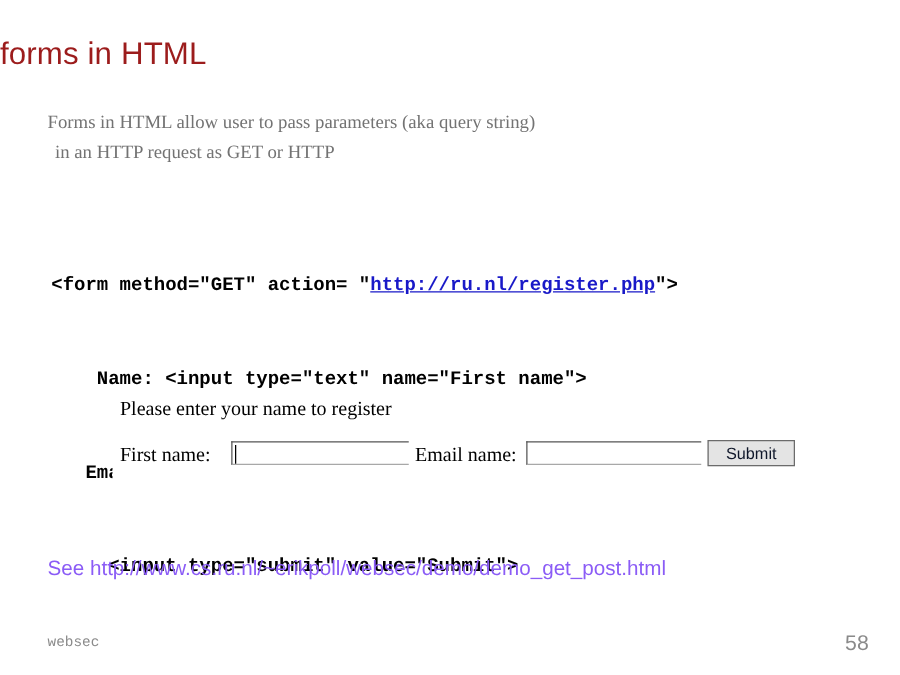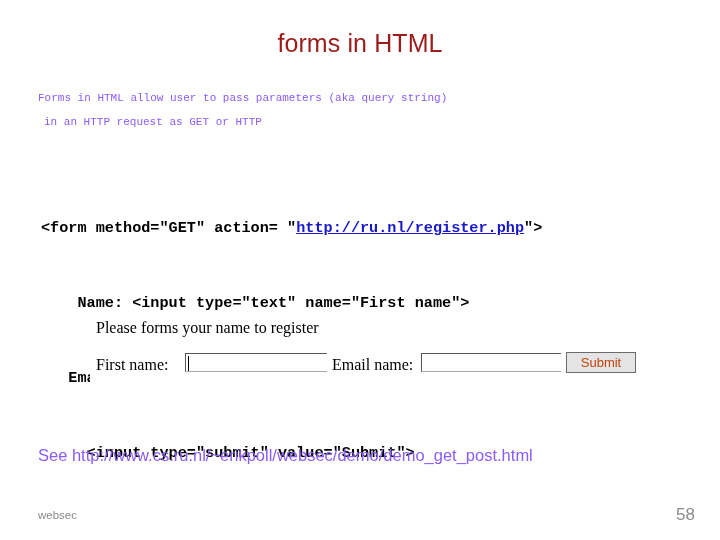--- a/index.html
+++ b/index.html
@@ -22,40 +22,39 @@
     height: 540px;
     background: #ffffff;
   }
 
   
   .slide-title {
     position: absolute;
     top: 28px;
     left: 0;
     width: 720px;
-    text-align: center;
     font-size: 25px;
     line-height: 30px;
     color: #9c1c1c;
     font-family: "Liberation Sans", sans-serif;
     font-weight: 400;
     letter-spacing: 0.1px;
     white-space: nowrap;
   }
 
   
   .intro {
     position: absolute;
     top: 86px;
     left: 38px;
     width: 648px;
-    font-size: 11px;
+    font-size: 15px;
     line-height: 24px;
-    color: #8b5cf6;
-    font-family: Liberation Mono, monospace;
+    color: #737373;
+    font-family: Liberation Serif, serif;
   }
   .intro .line2 {
     display: block;
     padding-left: 6px;
   }
 
   
   .code-block {
     position: absolute;
     top: 166px;
@@ -142,21 +141,21 @@
     left: 470px;
     width: 70px;
     height: 21px;
     background: #e4e4e4;
     border: 1px solid #6b6b6b;
     box-sizing: border-box;
     font-family: "Liberation Sans", sans-serif;
     font-size: 13px;
     line-height: 19px;
     text-align: center;
-    color: #c2410c;
+    color: #0f172a;
   }
 
   
   .see-line {
     position: absolute;
     top: 443px;
     left: 38px;
     font-size: 16.5px;
     line-height: 24px;
     color: #8b5cf6;
@@ -165,21 +164,21 @@
   }
 
   
   .footer-left {
     position: absolute;
     bottom: 18px;
     left: 38px;
     font-size: 11.5px;
     line-height: 14px;
     color: #8a8a8a;
-    font-family: Liberation Sans, sans-serif;
+    font-family: Liberation Mono, monospace;
   }
   .footer-right {
     position: absolute;
     bottom: 18px;
     right: 25px;
     font-size: 17px;
     line-height: 14px;
     color: #8a8a8a;
     font-family: "Liberation Sans", sans-serif;
   }
@@ -197,21 +196,21 @@
   </div>
 
   <div class="code-block">
     <span class="code-line"><span>&lt;form method="GET" action= "</span><span class="code-url">http://ru.nl/register.php</span><span>"&gt;</span></span>
     <span class="code-line">    Name: &lt;input type="text" name="First name"&gt;</span>
     <span class="code-line">   Email: &lt;input type="text" name="Last name"&gt;</span>
     <span class="code-line">     &lt;input type="submit" value="Submit"&gt;</span>
   </div>
 
   <div class="form-shot">
-    <div class="form-prompt">Please forms your name to register</div>
+    <div class="form-prompt">Please enter your name to register</div>
 
     <div class="form-row">
       <span class="fld-label lbl-first">First name:</span>
       <div class="txt-input inp-first">
         <span class="caret"></span>
       </div>
 
       <span class="fld-label lbl-last">Email name:</span>
       <div class="txt-input inp-last"></div>
 

